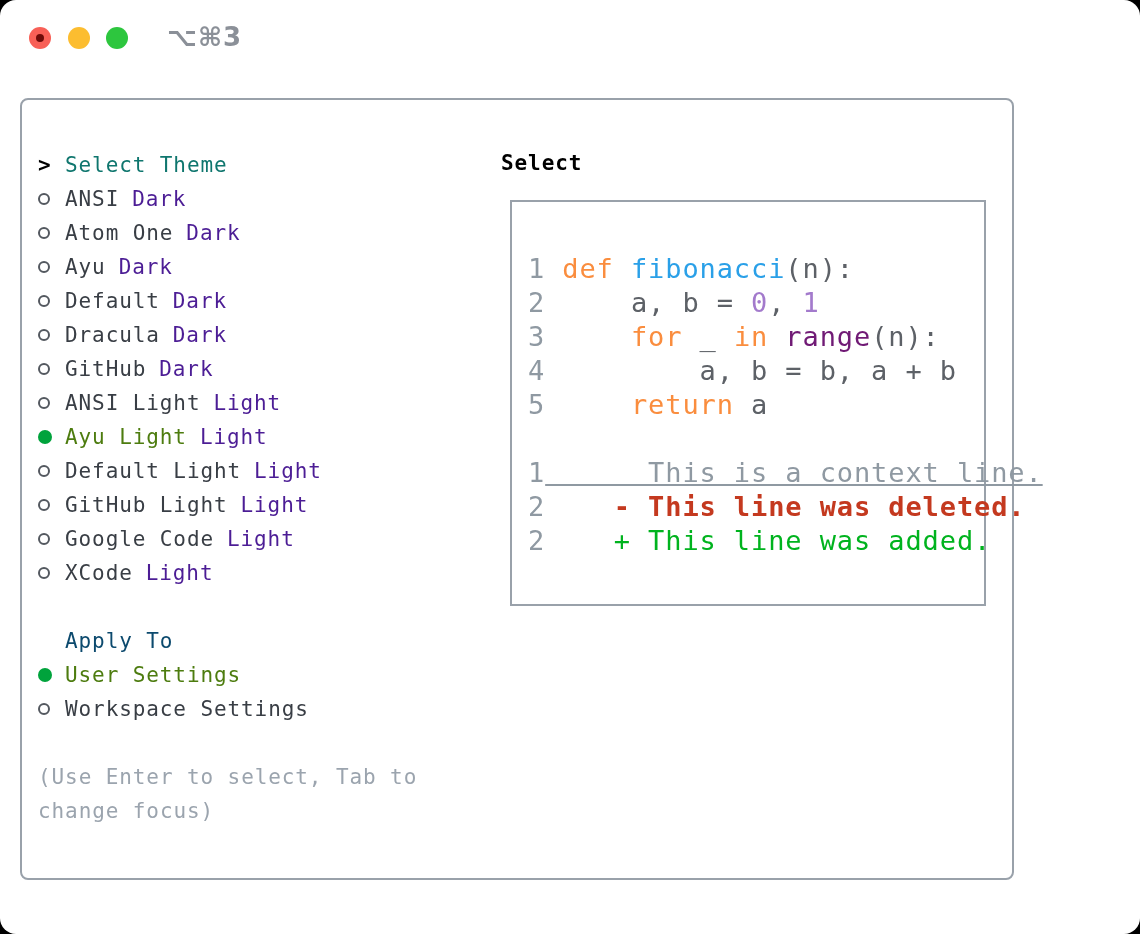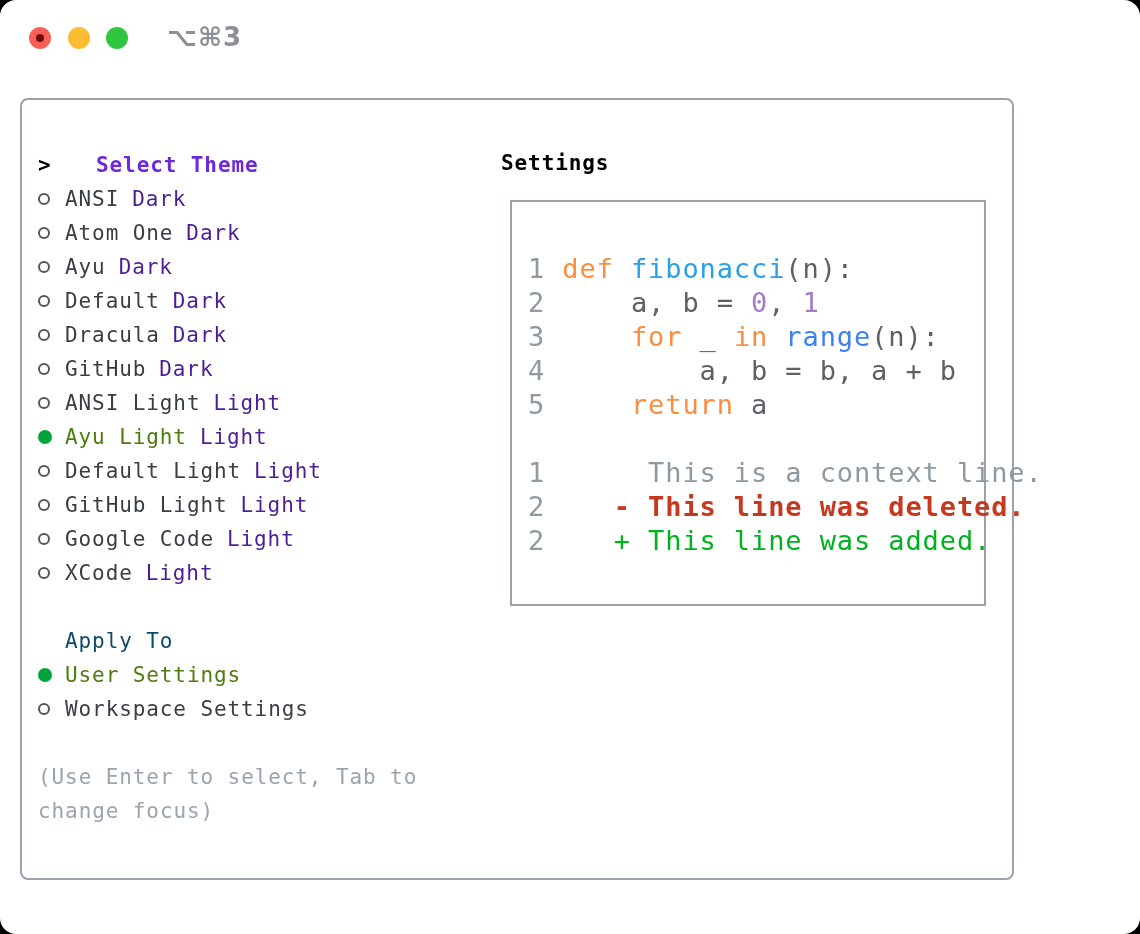--- a/index.html
+++ b/index.html
@@ -31,21 +31,21 @@
   
   .left-col{
     position:absolute;left:38px;top:148px;width:440px;
     font-size:21px;line-height:34px;letter-spacing:0.9px;white-space:pre;
   }
   .row{display:flex;align-items:center;height:34px;}
   .prefix{display:inline-flex;align-items:center;width:27px;flex:0 0 27px;}
   .caret{font-weight:bold;color:#000;}
   .radio{width:12px;height:12px;border:2px solid #53585f;border-radius:50%;box-sizing:border-box;}
   .radio.on{width:14px;height:14px;border:none;background:#00a33c;}
-  .hdr{font-weight:bold;color:#6d28d9;margin-left:31px;}
+  .hdr{font-weight:normal;color:#0f766e;}
   .name{color:#393e45;}
   .name.sel{color:#4d7c0f;}
   .tag{color:#4c1d95;margin-left:13px;}
   .apply-hdr{color:#0c4a6e;}
   .hint{color:#9ba4ae;}
   .spacer{height:34px;}
   
   .preview-hdr{
     position:absolute;left:501px;top:151px;font-size:21px;font-weight:bold;
     color:#000;letter-spacing:0.9px;
@@ -57,40 +57,40 @@
   .preview-lines{
     position:absolute;left:16px;top:50px;
     font-size:27px;line-height:34px;letter-spacing:0.9px;white-space:pre;
   }
   .pline{height:34px;}
   .c-num{color:#8f99a2;}
   .c-code{color:#5d6167;}
   .c-kw{color:#fa8d3e;}
   .c-fn{color:#2aa0e8;}
   .c-lit{color:#a37acc;}
-  .c-call{color:#3b82f6;}
-  .c-ctx{color:#8f99a2;}
+  .c-call{color:#701a75;}
+  .c-ctx{color:#8f99a2;text-decoration:underline;}
   .c-del{color:#c4391f;font-weight:bold;}
   .c-add{color:#00b31e;}
 </style>
 </head>
 <body>
 
 <div class="screen">
 
   <div class="titlebar">
     <span class="light red"></span>
     <span class="light yellow"></span>
     <span class="light green"></span>
     <span class="win-title">⌥⌘3</span>
   </div>
 
   <div class="panel"></div>
 
   <div class="left-col" id="left-rows"><div class="row"><span class="prefix"><span class="caret">&gt;</span></span><span class="hdr">Select Theme</span></div><div class="row"><span class="prefix"><span class="radio"></span></span><span class="name">ANSI</span><span class="tag">Dark</span></div><div class="row"><span class="prefix"><span class="radio"></span></span><span class="name">Atom One</span><span class="tag">Dark</span></div><div class="row"><span class="prefix"><span class="radio"></span></span><span class="name">Ayu</span><span class="tag">Dark</span></div><div class="row"><span class="prefix"><span class="radio"></span></span><span class="name">Default</span><span class="tag">Dark</span></div><div class="row"><span class="prefix"><span class="radio"></span></span><span class="name">Dracula</span><span class="tag">Dark</span></div><div class="row"><span class="prefix"><span class="radio"></span></span><span class="name">GitHub</span><span class="tag">Dark</span></div><div class="row"><span class="prefix"><span class="radio"></span></span><span class="name">ANSI Light</span><span class="tag">Light</span></div><div class="row"><span class="prefix"><span class="radio on"></span></span><span class="name sel">Ayu Light</span><span class="tag">Light</span></div><div class="row"><span class="prefix"><span class="radio"></span></span><span class="name">Default Light</span><span class="tag">Light</span></div><div class="row"><span class="prefix"><span class="radio"></span></span><span class="name">GitHub Light</span><span class="tag">Light</span></div><div class="row"><span class="prefix"><span class="radio"></span></span><span class="name">Google Code</span><span class="tag">Light</span></div><div class="row"><span class="prefix"><span class="radio"></span></span><span class="name">XCode</span><span class="tag">Light</span></div><div class="spacer"></div><div class="row"><span class="prefix"></span><span class="apply-hdr">Apply To</span></div><div class="row"><span class="prefix"><span class="radio on"></span></span><span class="name sel">User Settings</span></div><div class="row"><span class="prefix"><span class="radio"></span></span><span class="name">Workspace Settings</span></div><div class="spacer"></div><div class="row"><span class="hint">(Use Enter to select, Tab to</span></div><div class="row"><span class="hint">change focus)</span></div></div>
 
-  <div class="preview-hdr">Settings</div>
+  <div class="preview-hdr">Select</div>
 
   <div class="preview-box">
     <div class="preview-lines" id="preview-lines"><div class="pline"><span class="c-num">1</span><span class="c-code"> </span><span class="c-kw">def</span><span class="c-code"> </span><span class="c-fn">fibonacci</span><span class="c-code">(n):</span></div><div class="pline"><span class="c-num">2</span><span class="c-code">     a, b = </span><span class="c-lit">0</span><span class="c-code">, </span><span class="c-lit">1</span></div><div class="pline"><span class="c-num">3</span><span class="c-code">     </span><span class="c-kw">for</span><span class="c-code"> _ </span><span class="c-kw">in</span><span class="c-code"> </span><span class="c-call">range</span><span class="c-code">(n):</span></div><div class="pline"><span class="c-num">4</span><span class="c-code">         a, b = b, a + b</span></div><div class="pline"><span class="c-num">5</span><span class="c-code">     </span><span class="c-kw">return</span><span class="c-code"> a</span></div><div class="pline"></div><div class="pline"><span class="c-num">1</span><span class="c-ctx">      This is a context line.</span></div><div class="pline"><span class="c-num">2</span><span class="c-del">    - This line was deleted.</span></div><div class="pline"><span class="c-num">2</span><span class="c-add">    + This line was added.</span></div></div>
   </div>
 
 </div>
 
 </body></html>

